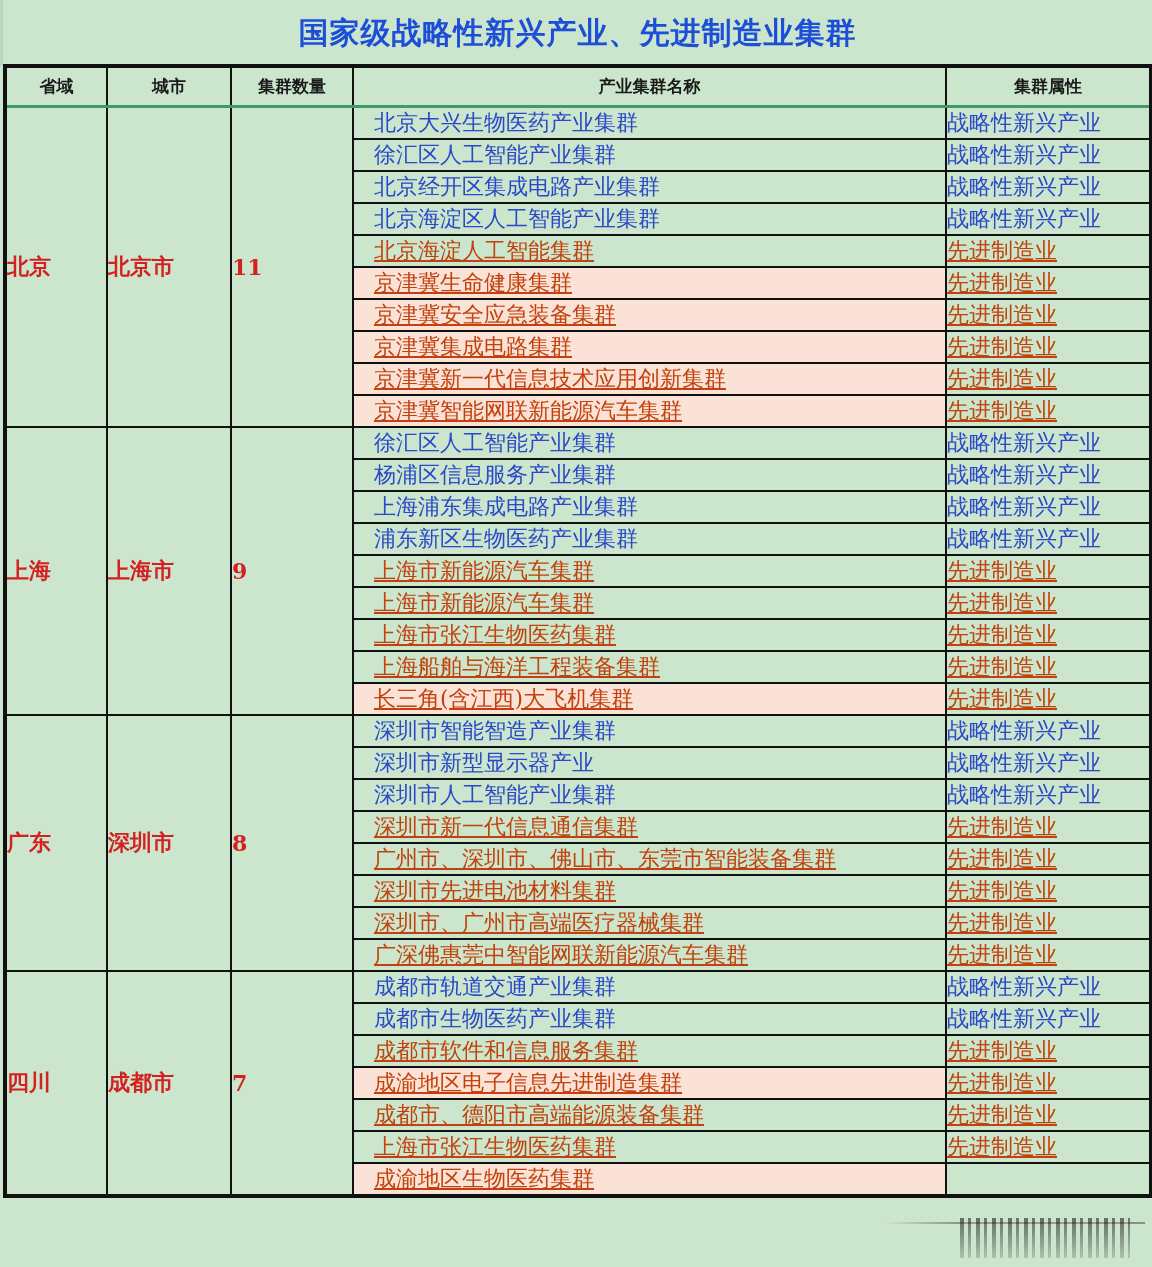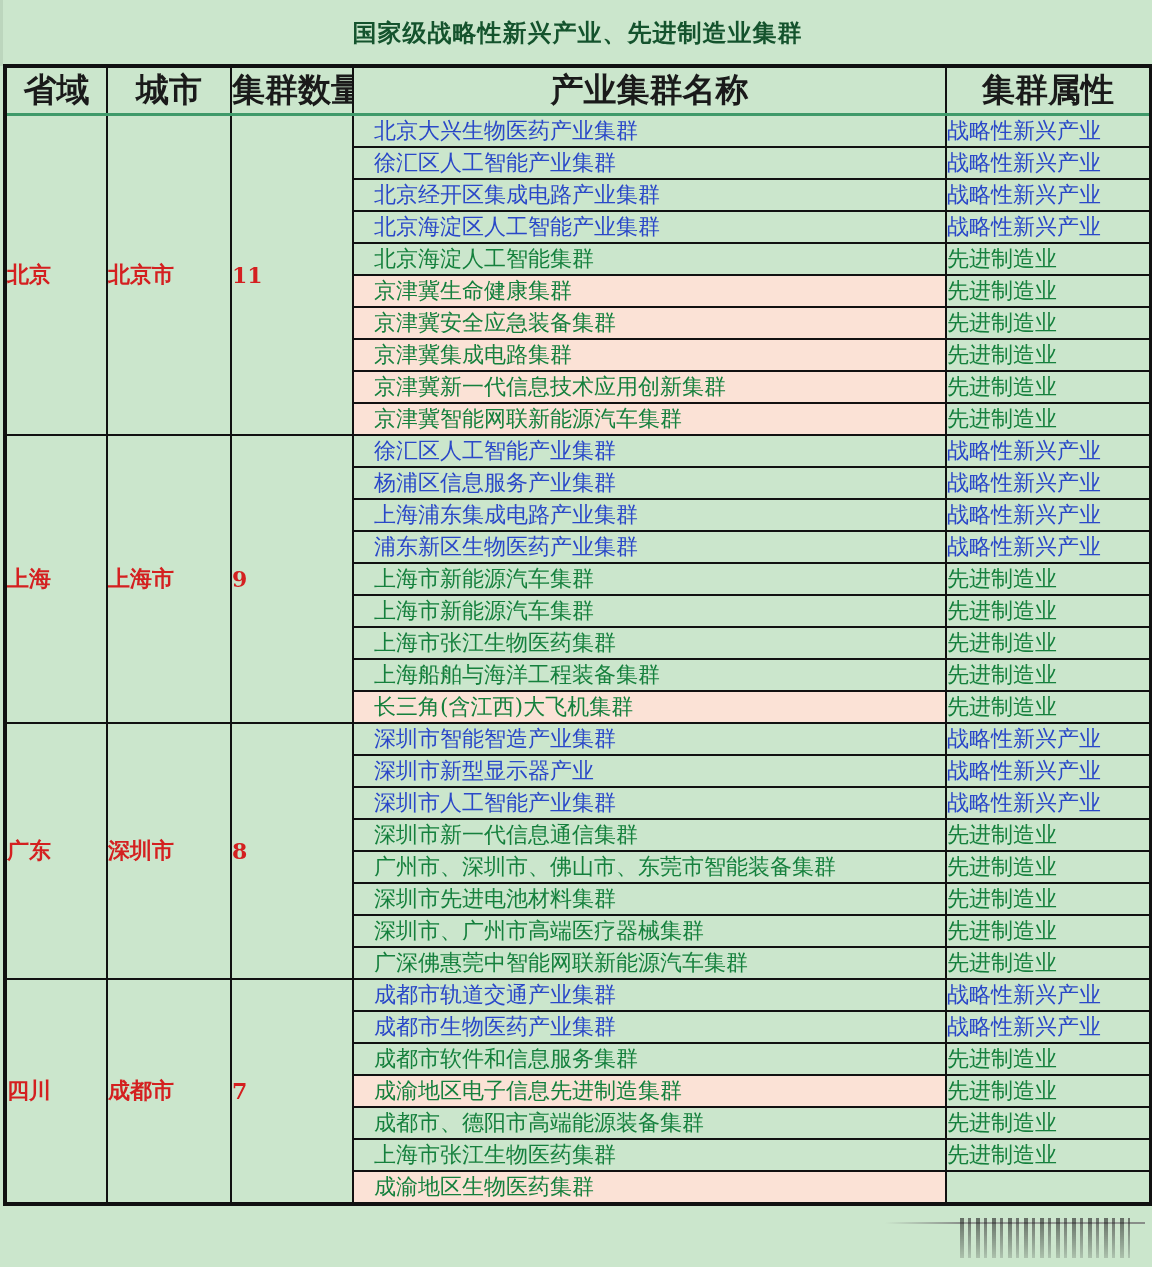--- a/index.html
+++ b/index.html
@@ -6,58 +6,58 @@
   body {
     width:1152px; height:1267px; overflow:hidden;
     background:#cbe6cc;
     font-family:"DejaVu Serif","Liberation Serif",serif;
     color:#111;
     position:relative;
   }
   .title {
     position:absolute; left:0; top:0; width:1152px; height:66px;
     display:flex; align-items:center; justify-content:center;
-    font-size:24px; font-weight:bold; letter-spacing:1px; color:#14532d;
+    font-size:30px; font-weight:bold; letter-spacing:1px; color:#1d4ed8;
     border-left:3px solid #bcd6bd; box-sizing:border-box;
   }
   table {
     position:absolute; left:3px; top:64px;
     border-collapse:collapse;
     table-layout:fixed;
     width:1146px;
     border:4px solid #111;
   }
   td, th {
     border:2px solid #111;
     padding:0;
     height:32px;
     box-sizing:border-box;
     overflow:hidden;
     white-space:nowrap;
   }
   th {
-    height:40px; font-size:33px; font-weight:bold; color:#1a1a1a;
+    height:40px; font-size:17px; font-weight:bold; color:#1a1a1a;
     text-align:center; vertical-align:middle;
     border-bottom:3px solid #3f9a6a;
   }
   th.c-name { font-weight:bold;margin-top:39px; }
   td.merged {
     text-align:left; vertical-align:middle;
     color:#d42020; font-size:22px; font-weight:bold;
     background:#cbe6cc;
   }
   td.name {
     font-size:22px; padding-left:20px; text-align:left;
     vertical-align:middle;
   }
   td.attr {
     font-size:22px; text-align:left; vertical-align:middle;
   }
   .strategic { color:#2a48c8; }
-  .advanced { color:#15803d; }
+  .advanced { color:#c2410c;text-decoration:underline; }
   .bg-green { background:#cbe6cc; }
   .bg-pink { background:#fbe2d6; }
   .watermark {
     position:absolute; left:960px; top:1218px; width:170px; height:40px;
     pointer-events:none;
     background:repeating-linear-gradient(90deg,
       rgba(40,40,40,0.75) 0 4px, rgba(200,210,200,0.3) 4px 8px,
       rgba(60,60,60,0.8) 8px 11px, rgba(220,230,220,0.2) 11px 16px);
     -webkit-mask-image:linear-gradient(180deg,#000 0%,rgba(0,0,0,0.3) 100%);
     mask-image:linear-gradient(180deg,#000 0%,rgba(0,0,0,0.3) 100%);

